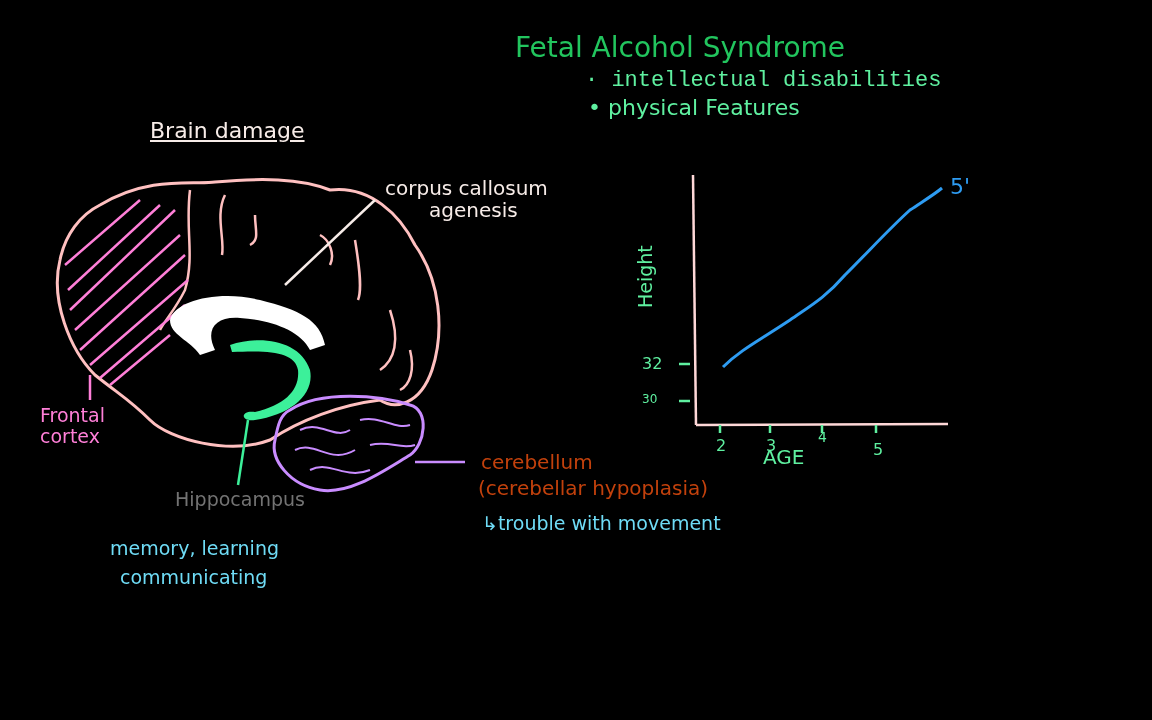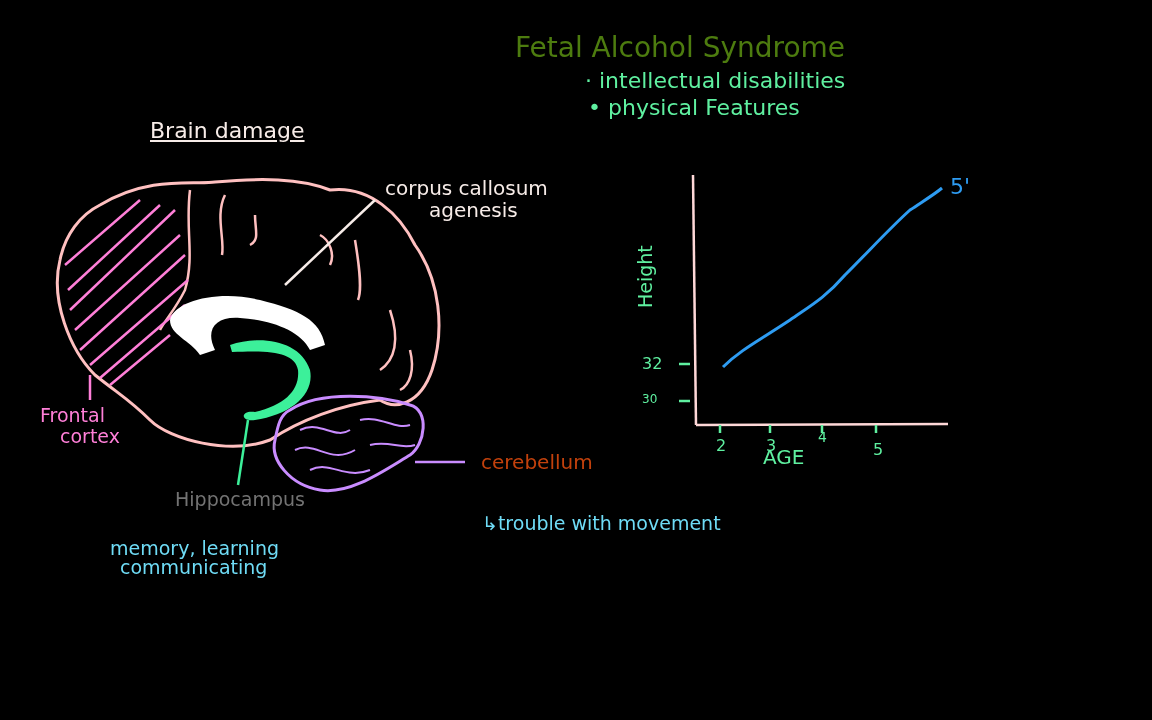--- a/index.html
+++ b/index.html
@@ -1,31 +1,31 @@
 <!DOCTYPE html>
 <html><head>
 <meta charset="utf-8">
 <style>
   html, body { margin:0; padding:0; background:#000; }
   body { width:1152px; height:720px; position:relative; overflow:hidden;
          font-family: "DejaVu Sans", sans-serif; }
   .txt { position:absolute; white-space:nowrap; line-height:1; }
-  .title { color:#4d7c0f; font-size:28px; }
+  .title { color:#22c55e; font-size:28px; }
   .green { color:#5ff0a0; }
   .white { color:#f7ece8; }
   .pink { color:#ff7fd8; }
   .purple { color:#c2410c; }
   .cyan { color:#6fdcf6; }
   svg { position:absolute; left:0; top:0; }
 </style>
 </head>
 <body>
 
 <div class="txt title" style="left:515px;top:34px;">Fetal Alcohol Syndrome</div>
-<div class="txt green" style="left:585px;top:70px;font-size:22px;">· <span>intellectual disabilities</span></div>
+<div class="txt green" style="left:585px;top:70px;font-size:22px;font-family:Liberation Mono, monospace;">· <span>intellectual disabilities</span></div>
 <div class="txt green" style="left:588px;top:97px;font-size:22px;">• <span>physical Features</span></div>
 
 <div class="txt white" style="left:150px;top:120px;font-size:22px;text-decoration:underline;">Brain damage</div>
 
 <svg width="1152" height="720">
 
   <path d="M100,205 C150,175 195,185 215,182 C260,178 300,178 330,190 C370,185 400,215 415,245 C440,280 445,330 432,370 C420,405 395,410 380,400 C340,405 300,420 270,440 C230,455 170,440 150,420 C130,400 120,395 95,375 C70,350 50,300 60,260 C65,235 80,215 100,205 Z" fill="none" stroke="#ffc0c0" stroke-width="3"></path>
 
   <path d="M190,190 C185,230 195,255 185,290 C175,310 165,320 160,330" fill="none" stroke="#ffc0c0" stroke-width="2.5"></path>
   <path d="M225,195 C215,215 225,240 222,255" fill="none" stroke="#ffc0c0" stroke-width="2.5"></path>
@@ -80,32 +80,33 @@
   <path d="M723,367 C740,350 760,340 790,320 C810,306 825,298 845,275 C870,250 890,228 910,210 C925,200 935,194 942,188" fill="none" stroke="#2e9cf2" stroke-width="3"></path>
 </svg>
 
 <div class="txt white" style="left:385px;top:178px;font-size:20px;">
   <div>corpus callosum</div>
   <div style="margin-left:44px;margin-top:2px;">agenesis</div>
 </div>
 
 <div class="txt pink" style="left:40px;top:406px;font-size:19px;">
   <div>Frontal</div>
-  <div style="margin-left:20px;margin-top:2px;">cortex</div>
+  <div style="margin-top:2px;">cortex</div>
 </div>
 
 <div class="txt green" style="left:175px;top:490px;font-size:19px;color:#737373;">Hippocampus</div>
 
 <div class="txt purple" style="left:478px;top:452px;font-size:20px;">
   <div style="margin-left:3px;">cerebellum</div>
+  <div style="margin-top:6px;">(cerebellar hypoplasia)</div>
 </div>
 
 <div class="txt cyan" style="left:88px;top:533px;font-size:19px;">
   <div style="margin-left:22px;margin-top:6px;">memory, learning</div>
-  <div style="margin-left:32px;margin-top:0;">communicating</div>
+  <div style="margin-left:32px;margin-top:10px;">communicating</div>
 </div>
 
 <div class="txt cyan" style="left:482px;top:514px;font-size:19px;">
   <div>↳trouble with movement</div>
 </div>
 
 <div class="txt green" style="left:636px;top:308px;font-size:19px;transform:rotate(-90deg);transform-origin:left top;">Height</div>
 <div class="txt green" style="left:642px;top:356px;font-size:16px;">32</div>
 <div class="txt green" style="left:642px;top:393px;font-size:12px;">30</div>
 <div class="txt green" style="left:716px;top:438px;font-size:16px;">2</div>

